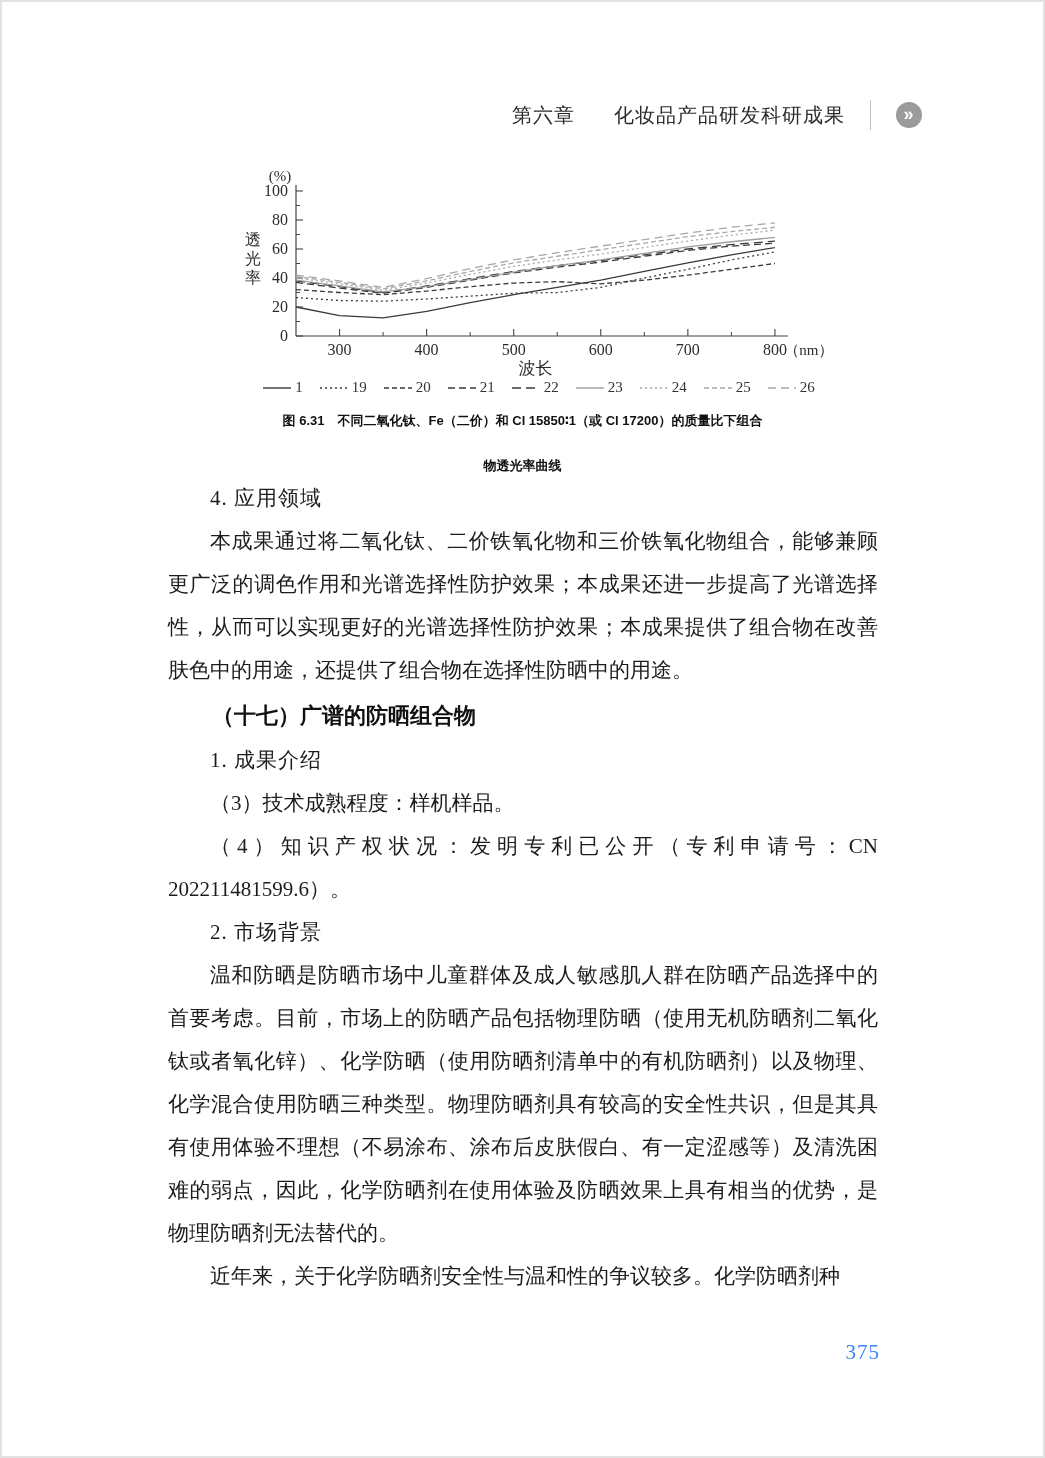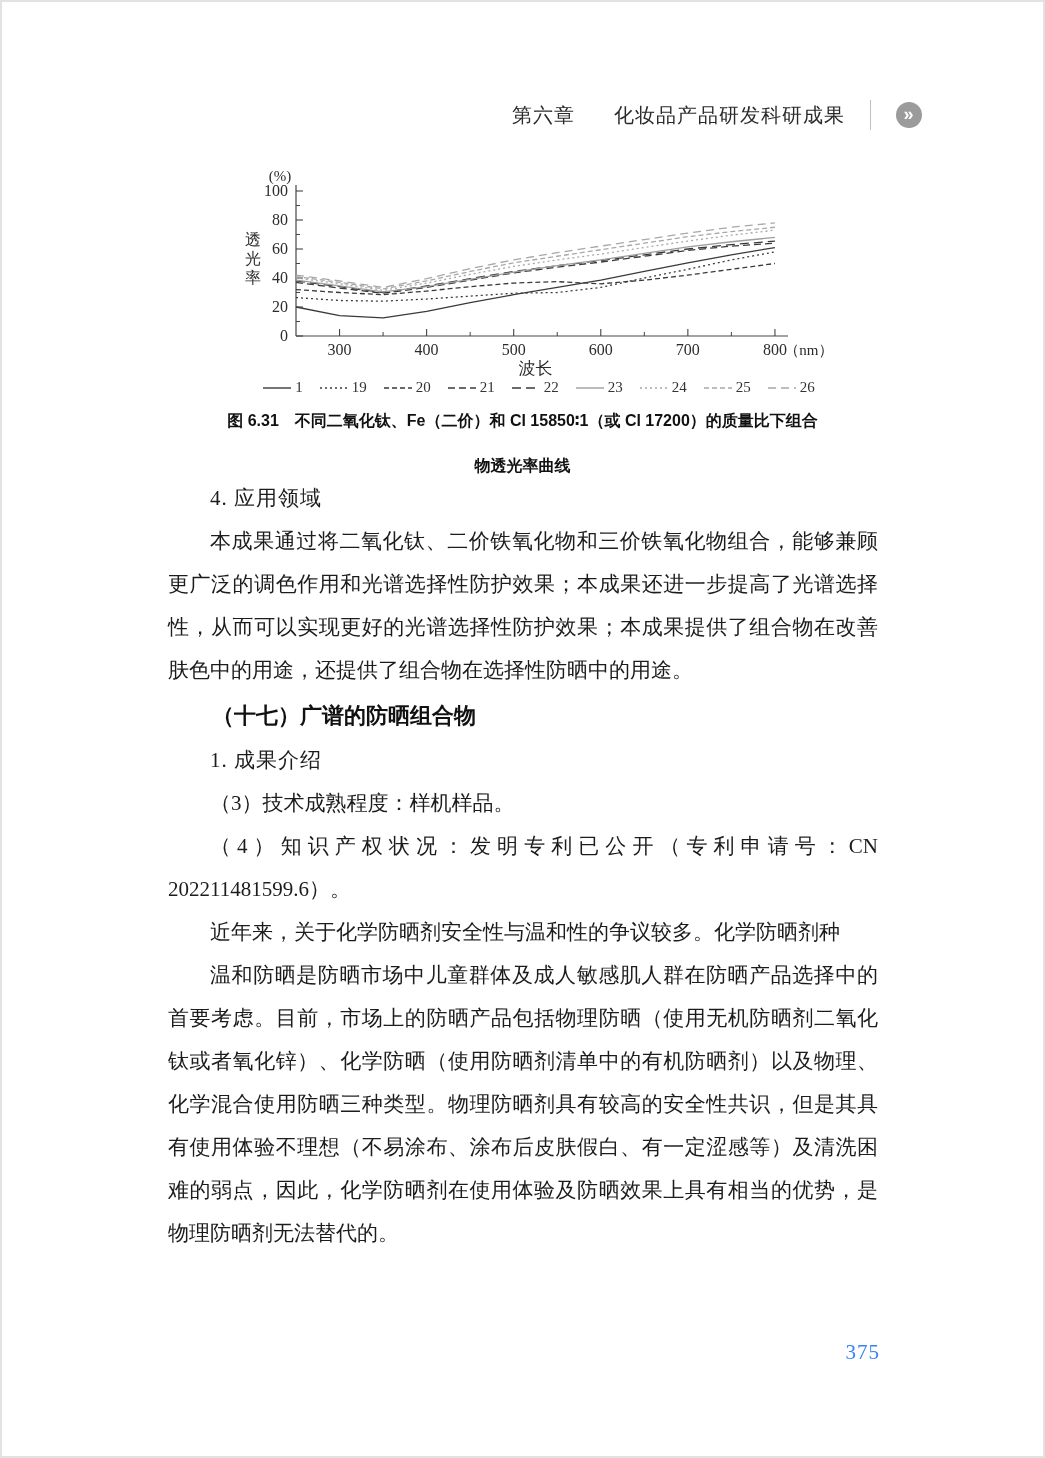--- a/index.html
+++ b/index.html
@@ -27,21 +27,21 @@
   .figure-block{position:absolute;top:163px;left:238px;width:600px;}
   .chart-svg{display:block;}
   .chart-legend{
     display:flex;justify-content:center;align-items:center;gap:15px;
     margin-top:0;font-size:15px;color:#333;
   }
   .legend-item{display:flex;align-items:center;gap:2px;}
   .figure-caption{
     position:absolute;top:406px;left:167px;width:711px;text-align:center;
     font-family:"Liberation Sans","DejaVu Sans",sans-serif;
-    font-weight:bold;font-size:16px;line-height:30px;color:#111;
+    font-weight:bold;font-size:13px;line-height:30px;color:#111;
   }
   .figure-caption .cap2{margin-top:15px;}
   
   .body-text{
     position:absolute;top:477px;left:168px;width:710px;
     font-size:21px;line-height:43px;text-align:justify;
   }
   .body-text p{margin:0;text-indent:2em;}
   .kai-heading{text-indent:2em;letter-spacing:1px;}
   .sub-heading{
@@ -183,19 +183,20 @@
     <div class="cap2">物透光率曲线</div>
   </div>
 
   <div class="body-text">
     <p class="kai-heading">4. 应用领域</p>
     <p>本成果通过将二氧化钛、二价铁氧化物和三价铁氧化物组合，能够兼顾更广泛的调色作用和光谱选择性防护效果；本成果还进一步提高了光谱选择性，从而可以实现更好的光谱选择性防护效果；本成果提供了组合物在改善肤色中的用途，还提供了组合物在选择性防晒中的用途。</p>
     <p class="sub-heading">（十七）广谱的防晒组合物</p>
     <p class="kai-heading">1. 成果介绍</p>
     <p>（3）技术成熟程度：样机样品。</p>
     <p>（4）知识产权状况：发明专利已公开（专利申请号：CN 202211481599.6）。</p>
+    <p class="kai-heading">2. 市场背景</p>
+    <p>温和防晒是防晒市场中儿童群体及成人敏感肌人群在防晒产品选择中的首要考虑。目前，市场上的防晒产品包括物理防晒（使用无机防晒剂二氧化钛或者氧化锌）、化学防晒（使用防晒剂清单中的有机防晒剂）以及物理、化学混合使用防晒三种类型。物理防晒剂具有较高的安全性共识，但是其具有使用体验不理想（不易涂布、涂布后皮肤假白、有一定涩感等）及清洗困难的弱点，因此，化学防晒剂在使用体验及防晒效果上具有相当的优势，是物理防晒剂无法替代的。</p>
     <p>近年来，关于化学防晒剂安全性与温和性的争议较多。化学防晒剂种</p>
-    <p>温和防晒是防晒市场中儿童群体及成人敏感肌人群在防晒产品选择中的首要考虑。目前，市场上的防晒产品包括物理防晒（使用无机防晒剂二氧化钛或者氧化锌）、化学防晒（使用防晒剂清单中的有机防晒剂）以及物理、化学混合使用防晒三种类型。物理防晒剂具有较高的安全性共识，但是其具有使用体验不理想（不易涂布、涂布后皮肤假白、有一定涩感等）及清洗困难的弱点，因此，化学防晒剂在使用体验及防晒效果上具有相当的优势，是物理防晒剂无法替代的。</p>
   </div>
 
   <div class="page-number">375</div>
 
 </div>
 
 </body></html>

